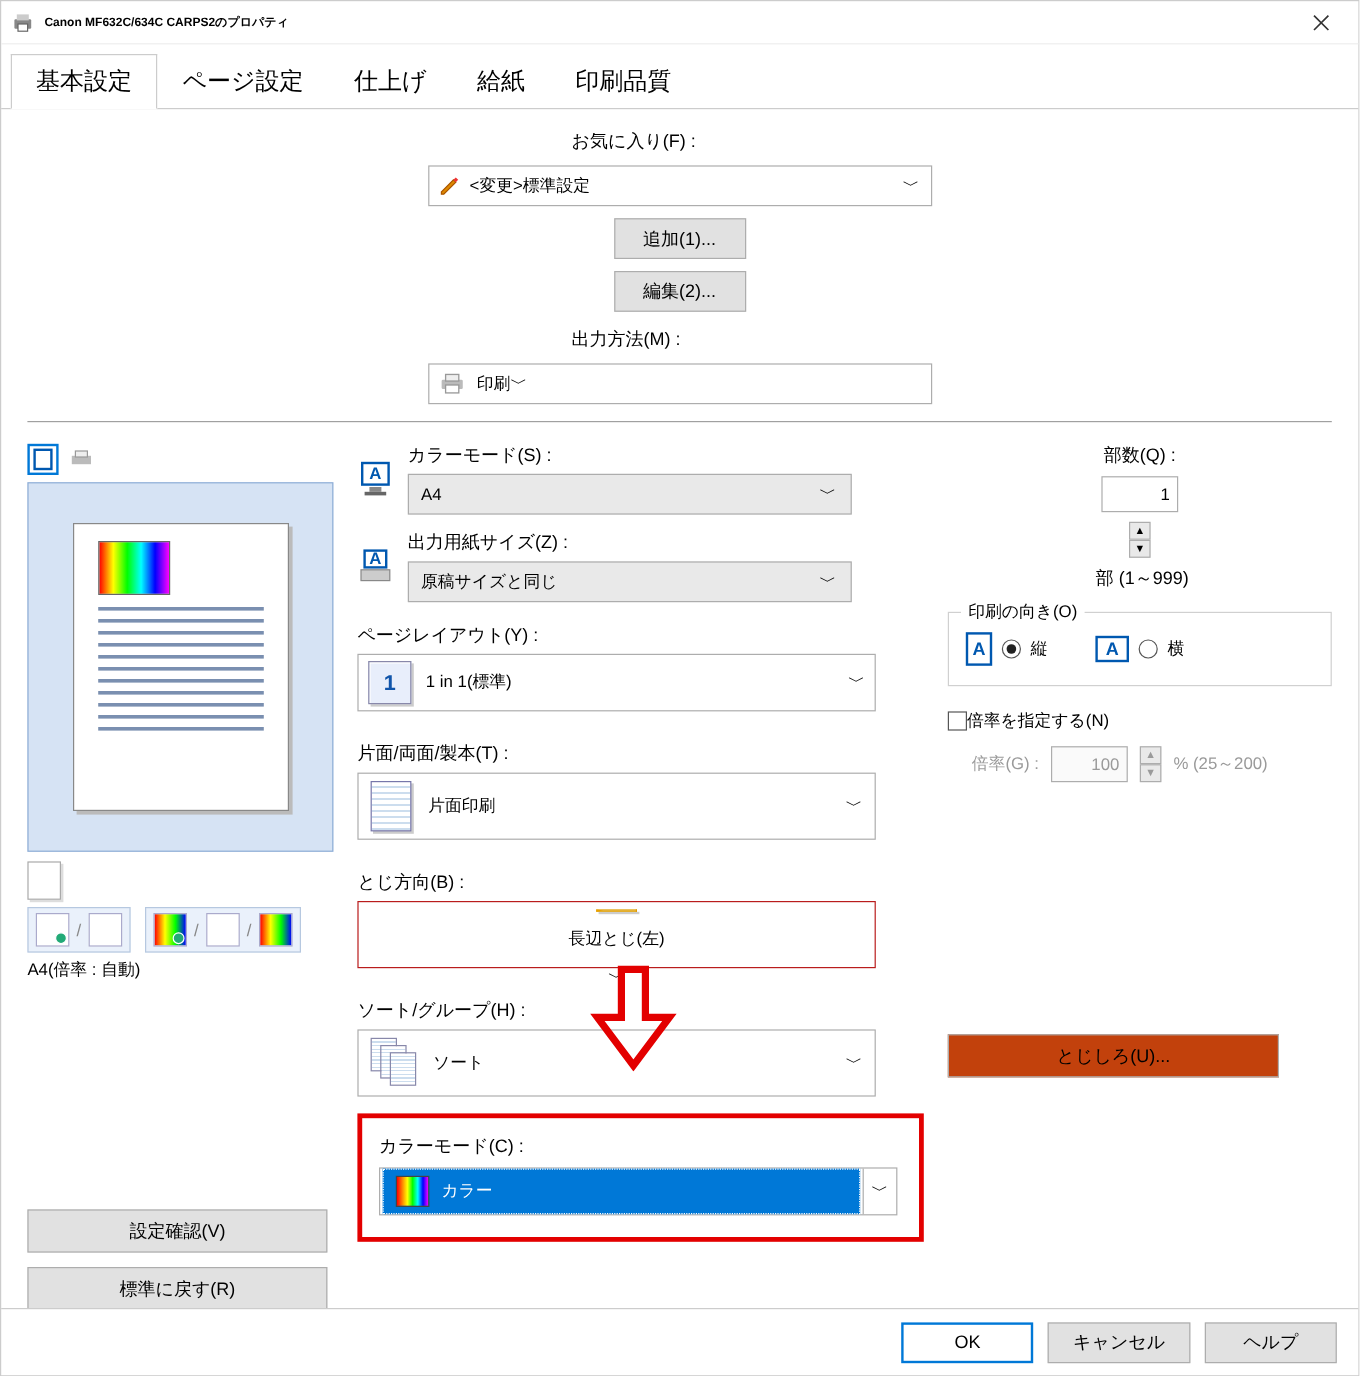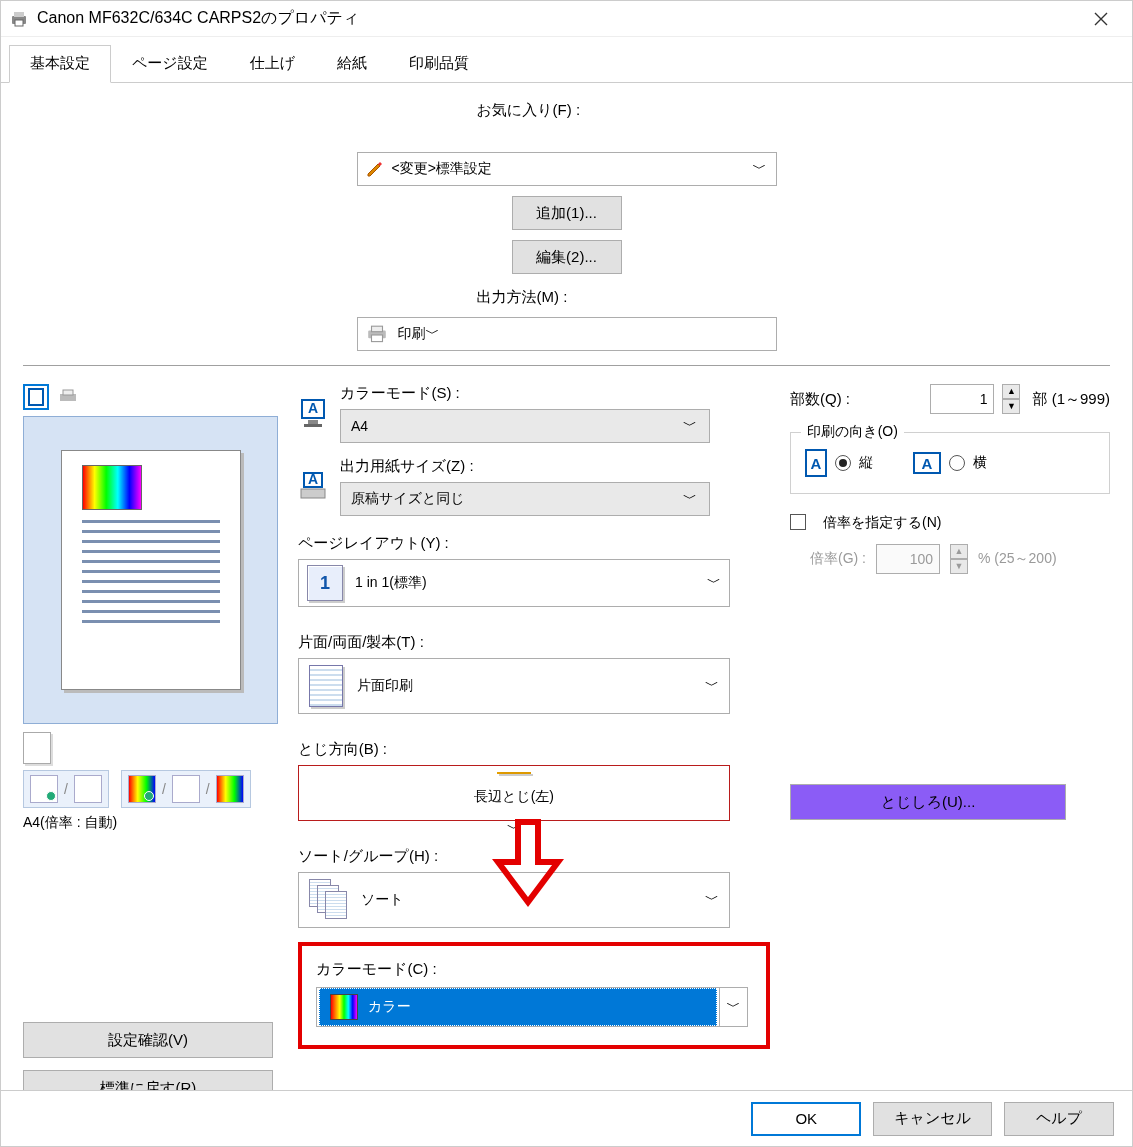--- a/index.html
+++ b/index.html
@@ -1,28 +1,28 @@
 <!DOCTYPE html>
 <html><head>
 <meta charset="utf-8">
 <style>
 * { box-sizing: border-box; font-family: "Yu Gothic UI", "Meiryo", sans-serif; font-size: 14px; }
 body { margin: 0; background: #fff; }
 .window { width: 1133px; height: 1147px; border: 1px solid #ccc; background: #fff; display: flex; flex-direction: column; }
 .titlebar { height: 36px; display: flex; align-items: center; padding: 0 8px; border-bottom: 1px solid #eee; }
 .titlebar-icon { width: 20px; height: 20px; margin-right: 8px; }
-.titlebar-title { flex: 1; font-size: 16px; }
+.titlebar-title { flex: 1; font-size: 10px; font-weight: bold; }
 .titlebar-close { width: 46px; height: 32px; display: flex; align-items: center; justify-content: center; cursor: pointer; }
 .tabs { display: flex; padding: 8px 8px 0 8px; border-bottom: 1px solid #ccc; }
-.tab { padding: 8px 20px; border: 1px solid transparent; cursor: pointer; font-size: 15px; }
+.tab { padding: 8px 20px; border: 1px solid transparent; cursor: pointer; font-size: 20px; }
 .tab.active { border: 1px solid #ccc; border-bottom: 1px solid #fff; background: #fff; margin-bottom: -1px; }
 .content { flex: 1; padding: 18px 22px; overflow: auto; }
 .row { display: flex; align-items: center; margin-bottom: 14px; gap: 10px; flex-direction: column; }
 .label { width: 180px; font-size: 15px; }
-.favsel { width: 420px; height: 34px; border: 1px solid #adadad; display: flex; align-items: center; padding: 0 8px; background: #fff; cursor: pointer; margin-top: 22px; }
+.favsel { width: 420px; height: 34px; border: 1px solid #adadad; display: flex; align-items: center; padding: 0 8px; background: #fff; cursor: pointer; }
 .favsel .pencil { width: 18px; height: 18px; margin-right: 8px; }
 .favsel .txt { flex: 1; }
 .favsel .chev { width: 16px; text-align: center; }
 .selbtn { width: 420px; height: 34px; border: 1px solid #adadad; display: flex; align-items: center; padding: 0 8px; background: #fff; cursor: pointer; }
 .selbtn .icn { width: 22px; height: 20px; margin-right: 10px; display: flex; align-items: center; justify-content: center; }
 .btn { height: 34px; padding: 0 20px; border: 1px solid #adadad; background: #e1e1e1; cursor: pointer; display: inline-flex; align-items: center; justify-content: center; font-size: 15px; min-width: 110px; }
 .hr { border-top: 1px solid #a0a0a0; margin: 8px 0 18px 0; }
 .lower { display: flex; gap: 20px; }
 .preview-col { width: 255px; }
 .preview-toolbar { display: flex; gap: 6px; margin-bottom: 6px; }
@@ -51,40 +51,40 @@
 .layout-icon { width:36px; height:36px; border:1px solid #88a; background:#e8eefb; display:flex; align-items:center; justify-content:center; font-weight:bold; color:#15a; box-shadow:inset 1px 1px 0 #fff, 2px 2px 0 #ccc; font-size:18px; }
 .duplex-sel { width: 432px; height: 56px; border:1px solid #adadad; display:flex; align-items:center; padding:6px 10px; gap:14px; background:#fff; cursor:pointer; }
 .duplex-icon { width:34px; height:42px; border:1px solid #77a; background:repeating-linear-gradient(#fff,#fff 3px,#cde 3px,#cde 5px); box-shadow:2px 2px 0 #ccc; }
 .bind-sel { width: 432px; height: 56px; border:1px solid #b91c1c; display:flex; align-items:center; padding:6px 10px; gap:14px; background:#fff; cursor:pointer;flex-direction:column; }
 .bind-icon { width:34px; height:42px; border:1px solid #d90; background:#ffd; border-left:6px solid #e8a100; box-shadow:2px 2px 0 #ccc; }
 .sort-sel { width: 432px; height: 56px; border:1px solid #adadad; display:flex; align-items:center; padding:6px 10px; gap:14px; background:#fff; cursor:pointer; }
 .sort-icon { width:38px; height:42px; position:relative; }
 .sort-icon .pg { position:absolute; width:22px; height:28px; border:1px solid #88a; background:repeating-linear-gradient(#fff,#fff 2px,#cde 2px,#cde 3px); }
 .sort-icon .pg.a{top:0;left:0;} .sort-icon .pg.b{top:6px;left:8px;} .sort-icon .pg.c{top:12px;left:16px;}
 .right-col { width: 320px; }
-.copies-row { display:flex; align-items:center; gap:8px; margin-bottom:18px; }
+.copies-row { display:flex; align-items:center; gap:8px; margin-bottom:18px;flex-direction:column; }
 .copies-label { flex:1; font-size:15px; }
 .spin { width:64px; height:30px; border:1px solid #adadad; text-align:right; padding:0 6px; }
 .spinbtns { display:flex; flex-direction:column; }
 .spinbtn { width:18px; height:15px; border:1px solid #adadad; background:#e9e9e9; font-size:9px; line-height:13px; text-align:center; cursor:pointer; }
 .copies-unit { font-size:15px; margin-left:4px; }
 .orient-group { border:1px solid #d0d0d0; padding:10px 14px 16px 14px; position:relative; margin-bottom:20px; }
 .orient-legend { position:absolute; top:-10px; left:10px; background:#fff; padding:0 6px; font-size:14px; }
 .orient-opts { display:flex; gap:40px; align-items:center; margin-top:6px; }
 .orient-opt { display:flex; align-items:center; gap:8px; }
 .radio { width:16px; height:16px; border:1px solid #555; border-radius:50%; display:inline-flex; align-items:center; justify-content:center; cursor:pointer; }
 .radio.sel::after { content:""; width:8px; height:8px; background:#222; border-radius:50%; }
 .orient-icon { width:22px; height:28px; border:2px solid #0058b0; display:flex; align-items:center; justify-content:center; color:#0058b0; font-weight:bold; font-size:15px; }
 .orient-icon.land { width:28px; height:22px; }
-.chk-row { display:flex; align-items:flex-start; gap:17px; margin-bottom:12px; }
+.chk-row { display:flex; align-items:center; gap:0; margin-bottom:12px; }
 .chkbox { width:16px; height:16px; border:1px solid #555; cursor:pointer; }
 .scale-row { display:flex; align-items:center; gap:10px; color:#9a9a9a; margin-left:20px; }
 .scale-row .spin { color:#9a9a9a; }
 .bigbtn { width:250px; height:36px; border:1px solid #adadad; background:#e1e1e1; cursor:pointer; margin-bottom:12px; font-size:15px; }
-.gutter-btn { width:276px; height:36px; border:1px solid #adadad; background:#8b5cf6; cursor:pointer; font-size:15px; }
+.gutter-btn { width:276px; height:36px; border:1px solid #adadad; background:#c2410c; cursor:pointer; font-size:15px; }
 .arrow-annot { position:relative; }
 .arrow-svg { position:absolute; left:190px; top:-30px; }
 .color-frame { border:4px solid #e30000; padding:14px 14px 18px 14px; margin-top:10px; }
 .color-label { font-size:15px; margin-bottom:8px; }
 .color-sel { width:432px; height:40px; border:1px solid #adadad; display:flex; align-items:center; cursor:pointer; background:#fff; }
 .color-inner { flex:1; height:100%; display:flex; align-items:center; background:#0078d7; color:#fff; padding:0 10px; gap:10px; border:1px dotted #fff; margin:2px; }
 .rainbow { width:28px; height:26px; background:linear-gradient(90deg,#f00,#ff8000,#ff0,#0f0,#0ff,#00f,#f0f); border:1px solid #444; }
 .color-chev { width:28px; height:100%; border-left:1px solid #adadad; display:flex; align-items:center; justify-content:center; }
 .bottom-bar { height:56px; border-top:1px solid #ccc; display:flex; align-items:center; justify-content:flex-end; gap:12px; padding:0 18px; }
 .bottom-bar .btn.ok { border:2px solid #0078d7; background:#fff; }

